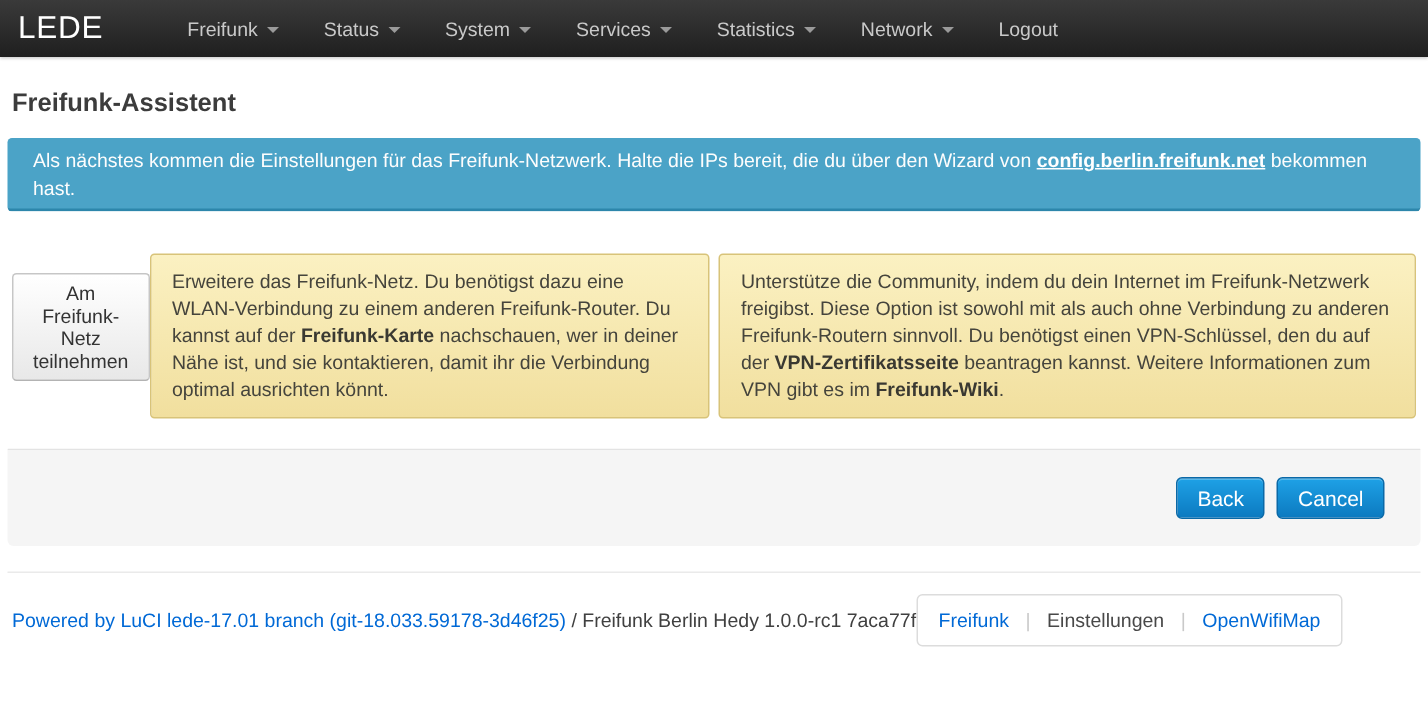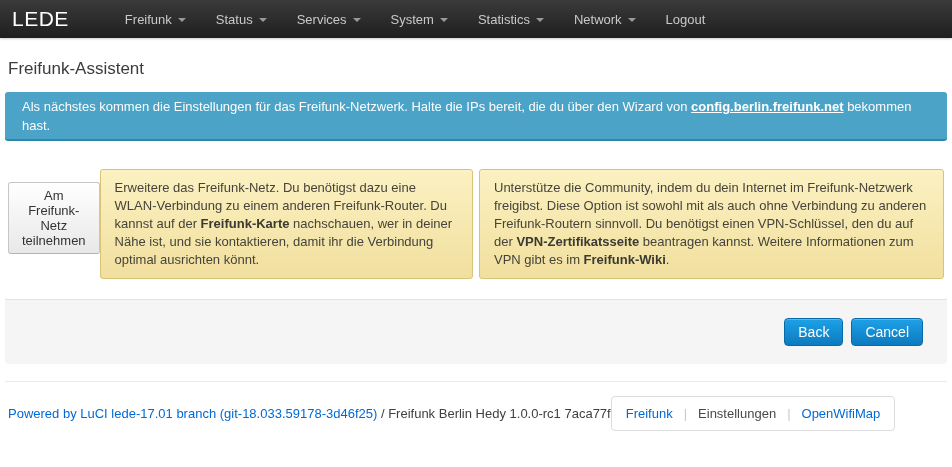--- a/index.html
+++ b/index.html
@@ -46,21 +46,21 @@
     border-left: 4px solid transparent;
     border-right: 4px solid transparent;
     border-top: 4px solid #9a9a9a;
     margin-top: 2px;
   }
 
   
   .content { padding: 0 5px; }
   .page-title {
     font-size: 17px;
-    font-weight: normal;
+    font-weight: bold;
     color: #3c3c3c;
     margin: 21px 3px 13px;
   }
   .alert-banner {
     background: #4ba3c7;
     border-bottom: 2px solid #2d86ab;
     border-radius: 3px;
     color: #fdfdfd;
     font-size: 13px;
     line-height: 19px;
@@ -150,25 +150,25 @@
   <div class="nav-items">
     <div class="nav-item">
       <span>Freifunk</span>
       <span class="caret"></span>
     </div>
     <div class="nav-item">
       <span>Status</span>
       <span class="caret"></span>
     </div>
     <div class="nav-item">
+      <span>System</span>
+      <span class="caret"></span>
+    </div>
+    <div class="nav-item">
       <span>Services</span>
-      <span class="caret"></span>
-    </div>
-    <div class="nav-item">
-      <span>System</span>
       <span class="caret"></span>
     </div>
     <div class="nav-item">
       <span>Statistics</span>
       <span class="caret"></span>
     </div>
     <div class="nav-item">
       <span>Network</span>
       <span class="caret"></span>
     </div>

